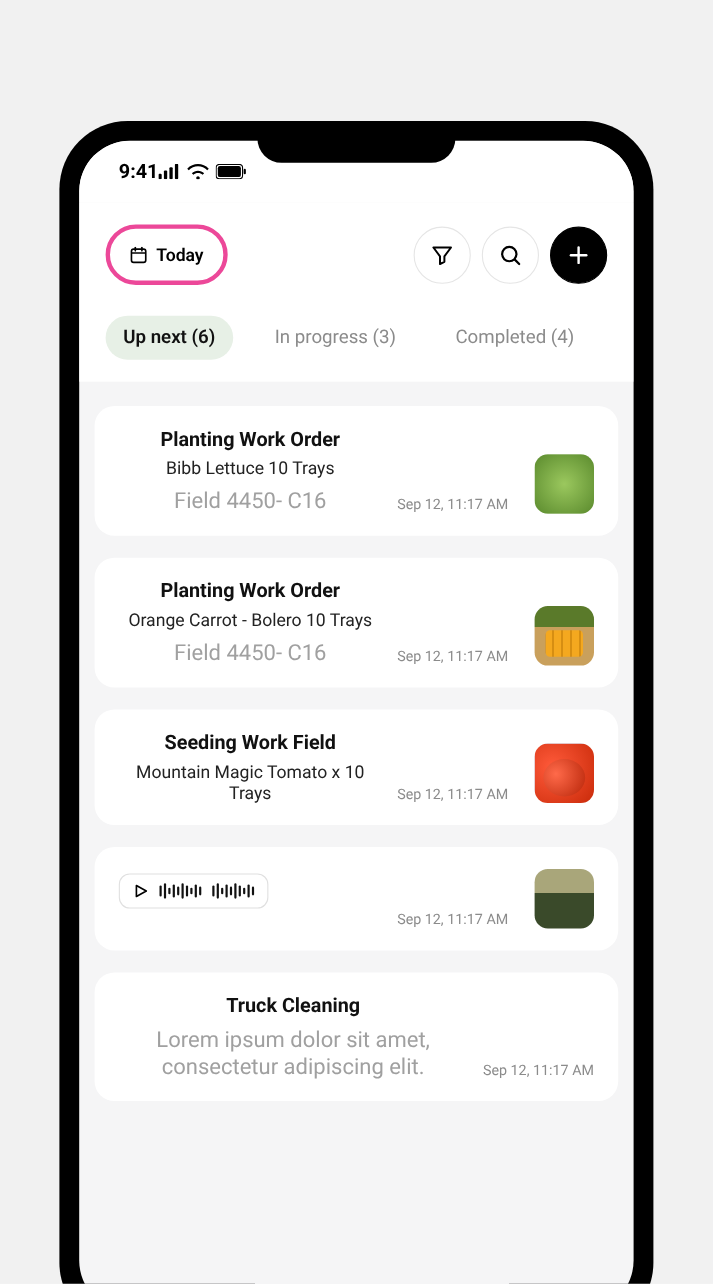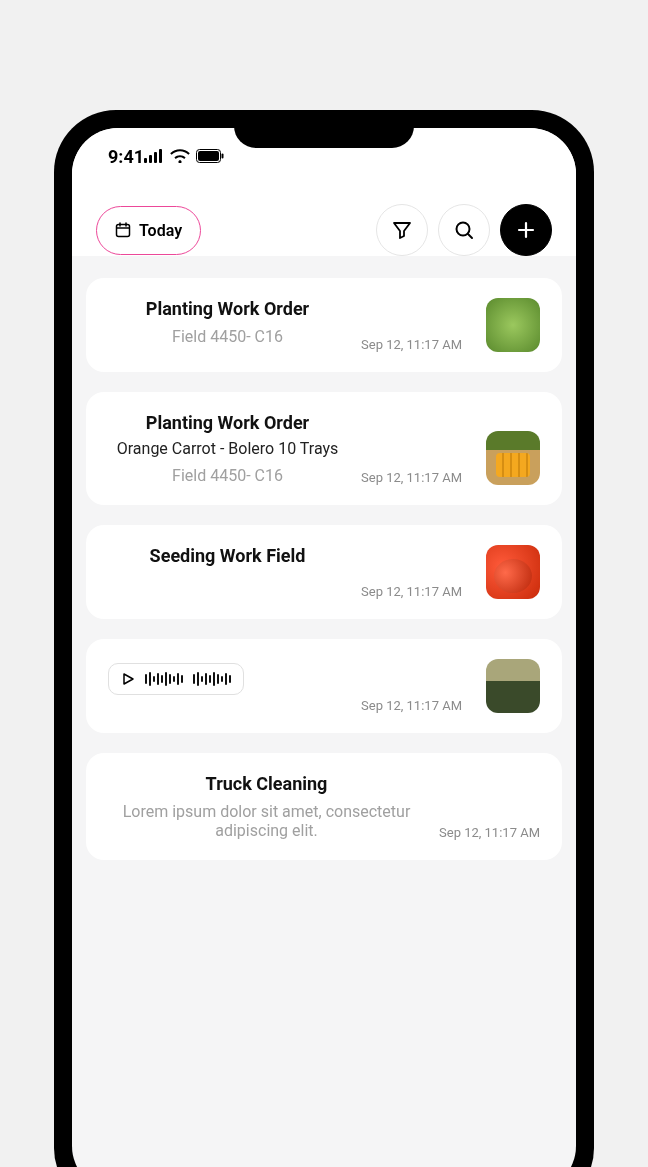--- a/index.html
+++ b/index.html
@@ -68,21 +68,21 @@
     .header-row {
       display: flex;
       align-items: center;
       gap: 10px;
     }
     .today-btn {
       display: flex;
       align-items: center;
       gap: 8px;
       padding: 14px 18px;
-      border: 1px solid #ec4899;
+      border: 4px solid #ec4899;
       border-radius: 999px;
       background: #fff;
       font-size: 16px;
       font-weight: 600;
     }
     .spacer { flex: 1; }
     .icon-btn {
       width: 52px;
       height: 52px;
       border-radius: 50%;
@@ -137,21 +137,21 @@
     .card-title {
       font-size: 18px;
       font-weight: 700;
       color: #111;
     }
     .card-subtitle {
       font-size: 16px;
       color: #222;
     }
     .card-location {
-      font-size: 16px;
+      font-size: 20px;
       color: #a0a0a0;
       margin-top: 2px;
     }
     .card-right {
       display: flex;
       flex-direction: row;
       align-items: flex-end;
       gap: 24px;
     }
     .card-time {
@@ -265,27 +265,33 @@
             </svg>
         </button>
         <button class="icon-btn dark">
           <svg width="20" height="20" viewBox="0 0 20 20">
               <line x1="10" y1="3" x2="10" y2="17" stroke="#fff" stroke-width="2.2" stroke-linecap="round"></line>
               <line x1="3" y1="10" x2="17" y2="10" stroke="#fff" stroke-width="2.2" stroke-linecap="round"></line>
             </svg>
         </button>
       </div>
 
+      <div class="tabs">
+        <div class="tab active">Up next (6)</div>
+        <div class="tab">In progress (3)</div>
+        <div class="tab">Completed (4)</div>
+      </div>
     </div>
 
     <div class="list">
 
       <div class="card">
         <div class="card-content">
           <div class="card-title">Planting Work Order</div>
+          <div class="card-subtitle">Bibb Lettuce 10 Trays</div>
           <div class="card-location">Field 4450- C16</div>
         </div>
         <div class="card-right">
           <div class="card-time">Sep 12, 11:17 AM</div>
           <div class="card-thumb thumb-lettuce"></div>
         </div>
       </div>
 
       <div class="card">
         <div class="card-content">
@@ -295,20 +301,21 @@
         </div>
         <div class="card-right">
           <div class="card-time">Sep 12, 11:17 AM</div>
           <div class="card-thumb thumb-carrot"></div>
         </div>
       </div>
 
       <div class="card">
         <div class="card-content">
           <div class="card-title">Seeding Work Field</div>
+          <div class="card-subtitle">Mountain Magic Tomato x 10 Trays</div>
         </div>
         <div class="card-right">
           <div class="card-time">Sep 12, 11:17 AM</div>
           <div class="card-thumb thumb-tomato"></div>
         </div>
       </div>
 
       <div class="card">
         <div class="card-content">
           <div class="audio-pill">

